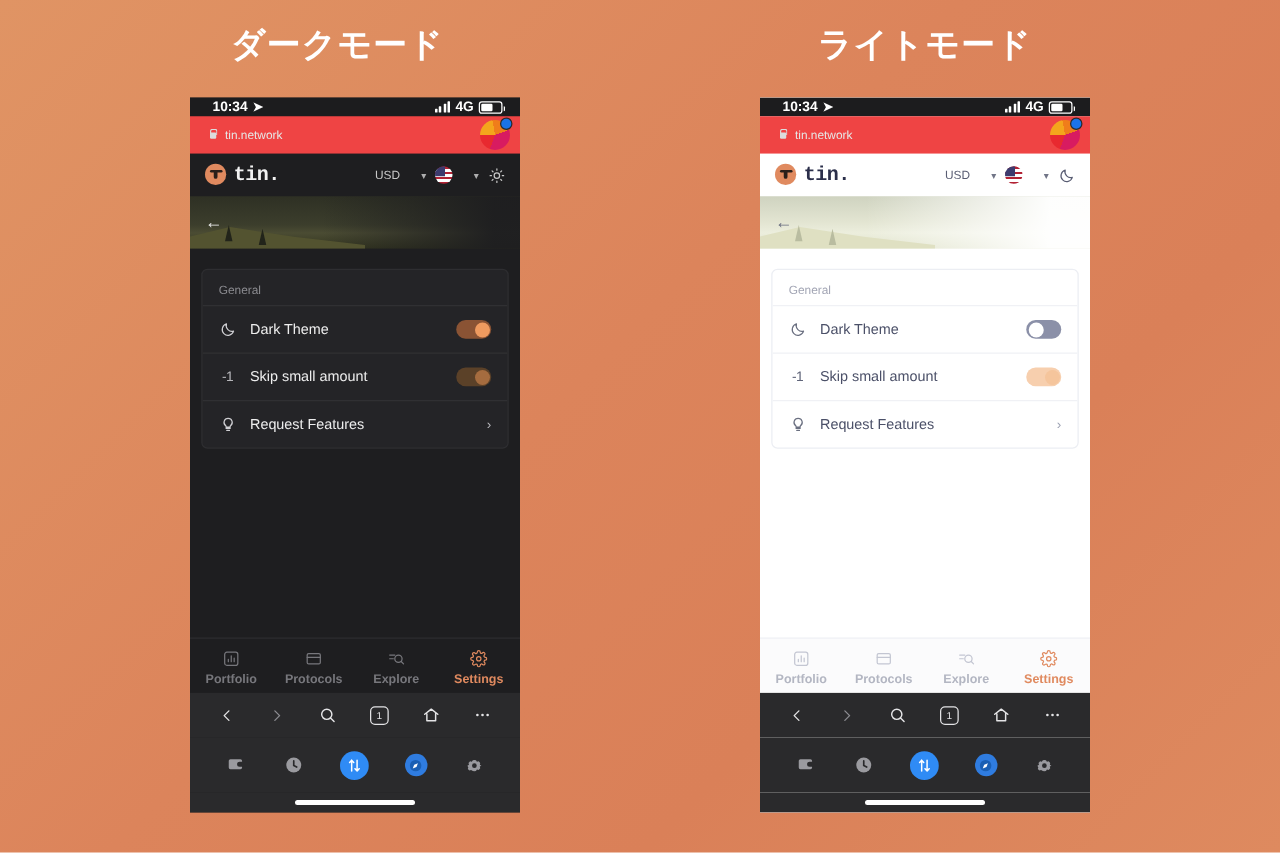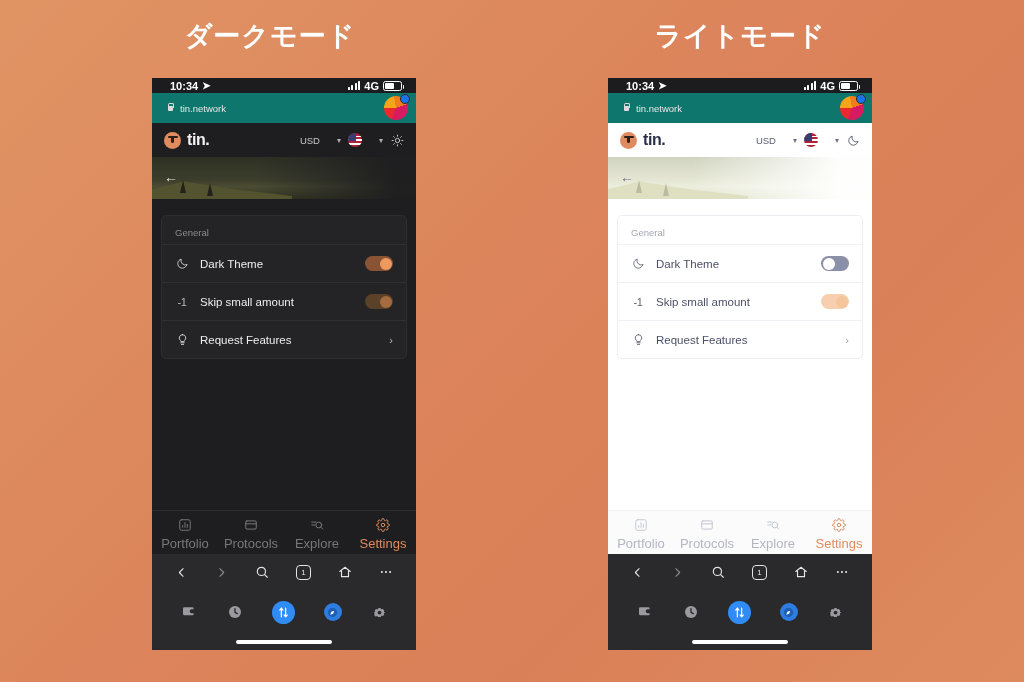--- a/index.html
+++ b/index.html
@@ -63,21 +63,21 @@
   .batt {
     width: 19px; height: 10px; border: 1.3px solid #fff; border-radius: 2.5px;
     position: relative; padding: 1px;
   }
   .batt::after{content:"";position:absolute;right:-3px;top:3px;width:1.5px;height:4px;background:#fff;border-radius:0 1px 1px 0}
   .batt i{display:block;height:100%;width:62%;background:#fff;border-radius:1px}
 
   
   .urlbar {
     height: 30px;
-    background: #0f766e;
+    background: #ef4444;
     display: flex; align-items: center; justify-content: space-between;
     padding: 0 8px 0 14px;
     flex: 0 0 auto;
   }
   .url-left { display: flex; align-items: center; gap: 6px; color: #e6e6e6; font-size: 9.5px; }
   .lock { width: 8px; height: 10px; position: relative; }
   .lock::before{content:"";position:absolute;left:1.5px;top:3px;width:5px;height:5px;background:#dcdcdc;border-radius:1px}
   .lock::after{content:"";position:absolute;left:2.3px;top:0;width:3.4px;height:4px;border:1.2px solid #dcdcdc;border-bottom:none;border-radius:2px 2px 0 0}
   .site-logo { position: relative; width: 24px; height: 24px; }
   .site-logo .disc {
@@ -98,21 +98,21 @@
 
   
   .appbar {
     height: 34px;
     display: flex; align-items: center; justify-content: space-between;
     padding: 0 12px;
     flex: 0 0 auto;
   }
   .appbar-dark { background: #1e1e20; }
   .appbar-light { background: #ffffff; }
-  .brand { display: flex; align-items: center; gap: 6px; }
+  .brand { display: flex; align-items: flex-start; gap: 6px; font-family: Liberation Mono, monospace; }
   .brand-mark {
     width: 17px; height: 17px; border-radius: 50%;
     background: #e08a5f; position: relative;
   }
   .brand-mark::before {
     content:""; position:absolute; left:3.5px; top:4.5px;
     width:10px; height:2.2px; background:#2b1f1a; border-radius:1px;
   }
   .brand-mark::after {
     content:""; position:absolute; left:7px; top:4.5px;
@@ -221,21 +221,21 @@
     height: 44px;
     display: flex; align-items: center;
     padding-top: 3px;
   }
   .bn-dark { background: #1e1e20; border-top: 1px solid #2c2c2f; }
   .bn-light { background: #fbfbfc; border-top: 1px solid #f0f1f5; }
   .bn-item {
     flex: 1 1 0; display: flex; flex-direction: column;
     align-items: center; gap: 3px; cursor: pointer;
   }
-  .bn-label { font-size: 13px; }
+  .bn-label { font-size: 10px; font-weight: bold; }
   .bn-dark .bn-label { color: #77777c; }
   .bn-light .bn-label { color: #b3b6c2; }
   .bn-item.active .bn-label { color: #e08a5f; }
   .bn-ico { width: 15px; height: 15px; display: flex; align-items: center; justify-content: center; }
 
   
   .browserbar {
     height: 36px; background: #2a2a2c;
     display: flex; align-items: center; justify-content: space-around;
     padding: 0 10px; flex: 0 0 auto;

